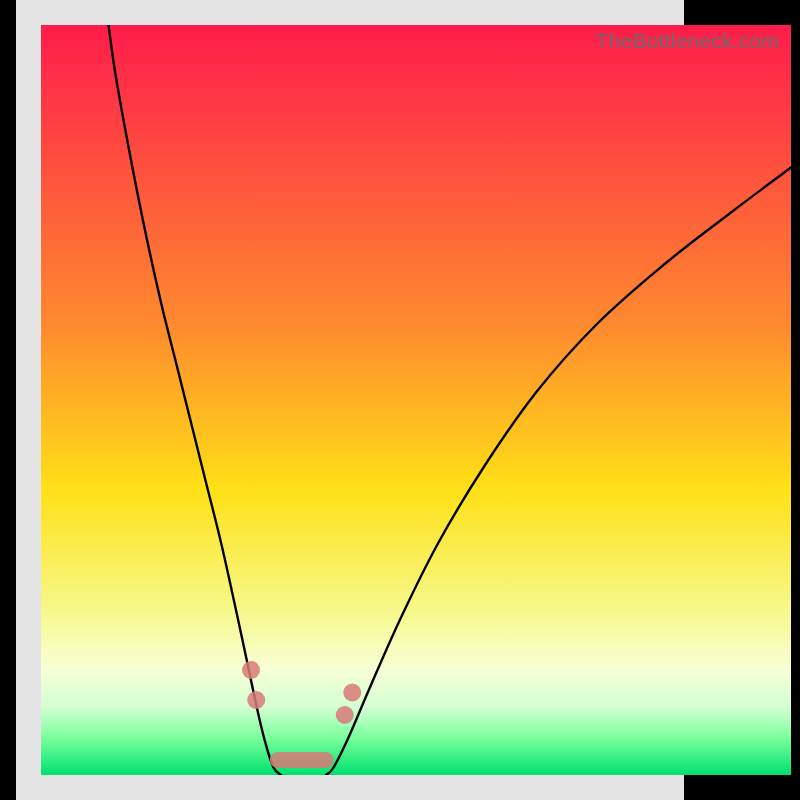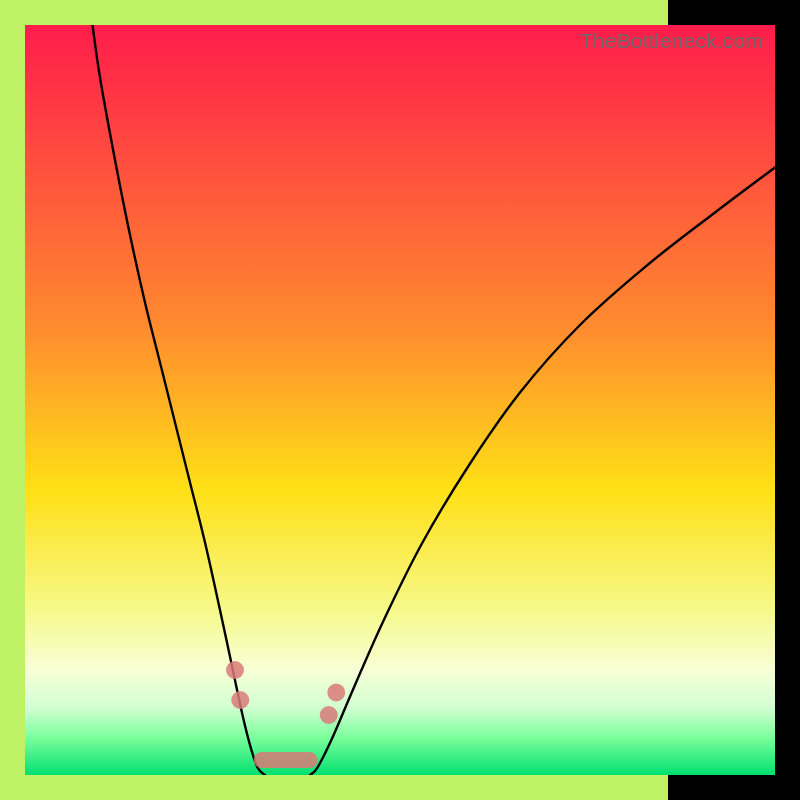--- a/index.html
+++ b/index.html
@@ -7,24 +7,24 @@
     padding: 0;
     width: 800px;
     height: 800px;
     overflow: hidden;
     background: #000;
     font-family: Arial, sans-serif;
   }
   .frame {
     position: absolute;
     top: 0;
-    left: 0;
+    left: 16px;
     width: 668px;
     height: 800px;
-    background: #bef264;
+    background: #e5e5e5;
   }
   .plot-area {
     position: absolute;
     top: 25px;
     left: 25px;
     width: 750px;
     height: 750px;
     overflow: hidden;
   }
   .gradient-bg {

